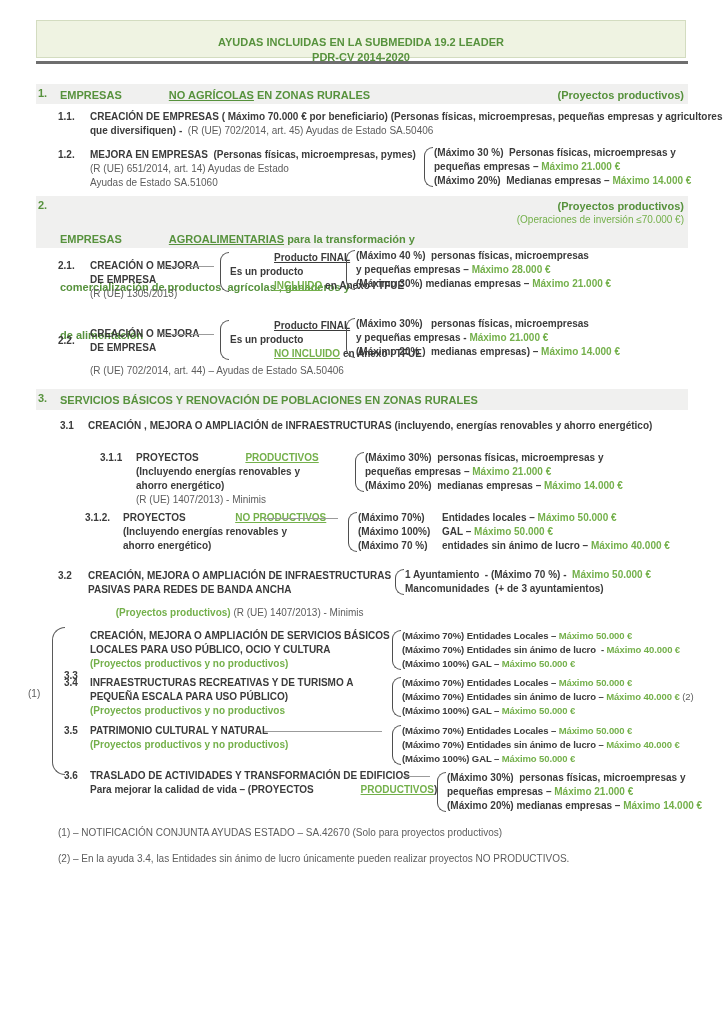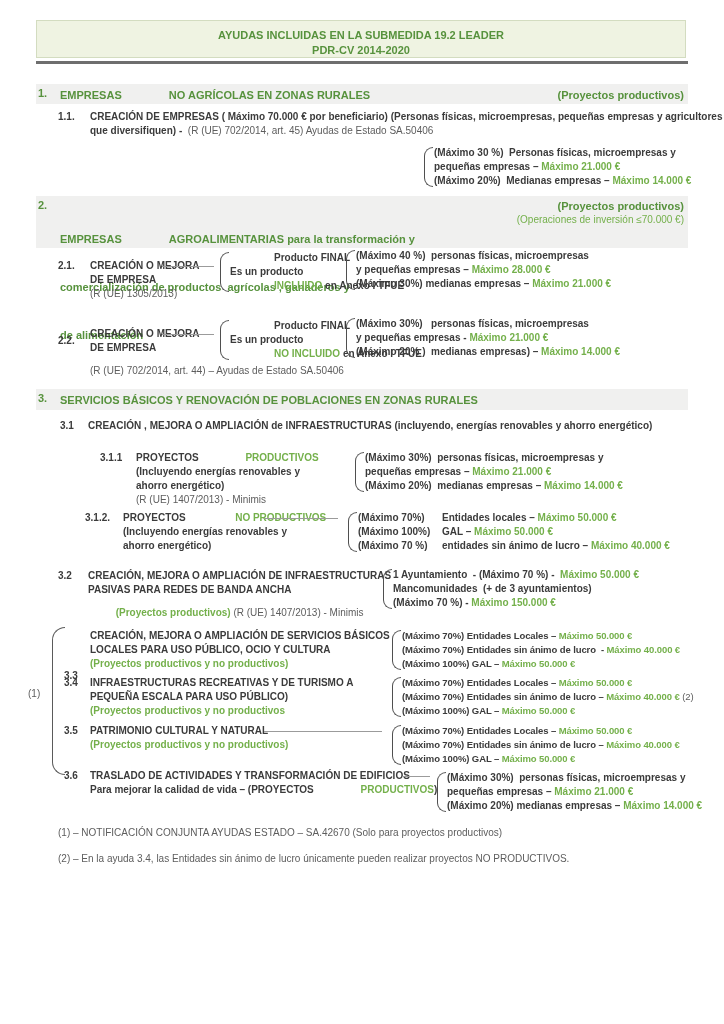--- a/index.html
+++ b/index.html
@@ -1,35 +1,35 @@
 <!DOCTYPE html>
 <html><head>
 <meta charset="utf-8">
 <style>
   html,body{margin:0;padding:0;background:#ffffff;}
   .page{position:relative;width:724px;height:1024px;background:#fff;overflow:hidden;
         font-family:"Liberation Sans",sans-serif;color:#3b3b3b;}
   
   .hdr{position:absolute;left:36px;top:20px;width:650px;height:38px;background:#eff3e2;
-       border:1px solid #d3dcc0;text-align:center;padding-top:7px;box-sizing:border-box;}
+       border:1px solid #d3dcc0;text-align:center;padding-top:14px;box-sizing:border-box;}
   .hdr .ht{font-size:11px;font-weight:bold;color:#57923d;line-height:15px;white-space:pre;}
   .rule{position:absolute;left:36px;top:61px;width:652px;height:3px;background:#6e6e6e;}
   
   .band{position:absolute;left:36px;width:652px;background:#f0f0ef;}
   .bnum{position:absolute;left:2px;top:3px;font-size:11px;font-weight:bold;color:#57923d;white-space:pre;}
   .btxt{font-size:11px;font-weight:bold;color:#57923d;line-height:16px;white-space:pre;}
   .bright{position:absolute;right:4px;top:3px;text-align:right;}
   
   .ln{white-space:pre;font-size:10px;line-height:14px;}
   .b{font-weight:bold;color:#3b3b3b;}
   .r{font-weight:normal;color:#5d5d5d;}
   .g{font-weight:bold;color:#57923d;}
   .m{font-weight:bold;color:#74b04b;}
   .gr{font-weight:normal;color:#74b04b;}
-  .u{padding-left:44px;}
+  .u{text-decoration:underline;padding-left:44px;}
   .item{position:absolute;display:flex;}
   .inum{font-weight:bold;color:#3b3b3b;font-size:10px;line-height:14px;flex:none;white-space:pre;}
   
   .cond{position:absolute;padding-left:10px;}
   .brk{position:absolute;left:0;top:1px;bottom:1px;width:8px;
        border-left:1.6px solid #4f4f4f;border-top:1.6px solid #4f4f4f;border-bottom:1.6px solid #4f4f4f;
        border-radius:9px 0 0 9px;}
   .small .ln{font-size:9.5px;letter-spacing:-0.1px;}
   .conn{position:absolute;height:1px;background:#9b9b9b;}
   .bigbrk{position:absolute;width:12px;border-left:1.4px solid #5a5a5a;border-top:1.4px solid #5a5a5a;
@@ -53,20 +53,28 @@
   </div>
 
   <div class="item" style="left:58px;top:110px;">
     <span class="inum" style="width:32px;">1.1.</span>
     <div>
       <div class="ln b">CREACIÓN DE EMPRESAS ( Máximo 70.000 € por beneficiario) (Personas físicas, microempresas, pequeñas empresas y agricultores</div>
       <div class="ln"><span class="b">que diversifiquen) -  </span><span class="r">(R (UE) 702/2014, art. 45) Ayudas de Estado SA.50406</span></div>
     </div>
   </div>
 
+  <div class="item" style="left:58px;top:148px;">
+    <span class="inum" style="width:32px;">1.2.</span>
+    <div>
+      <div class="ln b">MEJORA EN EMPRESAS  (Personas físicas, microempresas, pymes)</div>
+      <div class="ln r">(R (UE) 651/2014, art. 14) Ayudas de Estado</div>
+      <div class="ln r">Ayudas de Estado SA.51060</div>
+    </div>
+  </div>
   <div class="cond" style="left:424px;top:146px;">
     <div class="brk"></div>
     <div class="ln b">(Máximo 30 %)  Personas físicas, microempresas y</div>
     <div class="ln"><span class="b">pequeñas empresas – </span><span class="m">Máximo 21.000 €</span></div>
     <div class="ln"><span class="b">(Máximo 20%)  Medianas empresas – </span><span class="m">Máximo 14.000 €</span></div>
   </div>
 
   <div class="band" style="top:196px;height:52px;">
     <span class="bnum">2.</span>
     <div class="btxt" style="position:absolute;left:24px;top:3px;">
@@ -167,25 +175,24 @@
   </div>
 
   <div class="item" style="left:58px;top:569px;">
     <span class="inum" style="width:30px;">3.2</span>
     <div>
       <div class="ln b">CREACIÓN, MEJORA O AMPLIACIÓN DE INFRAESTRUCTURAS</div>
       <div class="ln b">PASIVAS PARA REDES DE BANDA ANCHA</div>
       <div class="ln" style="margin-top:9px;text-align:center;"><span class="m">(Proyectos productivos) </span><span class="r">(R (UE) 1407/2013) - Minimis</span></div>
     </div>
   </div>
-  <div class="cond" style="left:383px;top:568px;">
+  <div class="cond" style="left:395px;top:568px;">
     <div class="brk"></div>
     <div class="ln"><span class="b">1 Ayuntamiento  - (Máximo 70 %) -  </span><span class="m">Máximo 50.000 €</span></div>
     <div class="ln b">Mancomunidades  (+ de 3 ayuntamientos)</div>
-    <div class="ln"><span class="b">(Máximo 70 %) - </span><span class="m">Máximo 150.000 €</span></div>
   </div>
 
   <div class="bigbrk" style="left:52px;top:627px;height:146px;"></div>
   <div class="ln r" style="position:absolute;left:28px;top:687px;">(1)</div>
 
   <div class="item" style="left:64px;top:629px;">
     <span class="inum" style="width:26px;margin-top:40px;">3.3</span>
     <div>
       <div class="ln b">CREACIÓN, MEJORA O AMPLIACIÓN DE SERVICIOS BÁSICOS</div>
       <div class="ln b">LOCALES PARA USO PÚBLICO, OCIO Y CULTURA</div>

